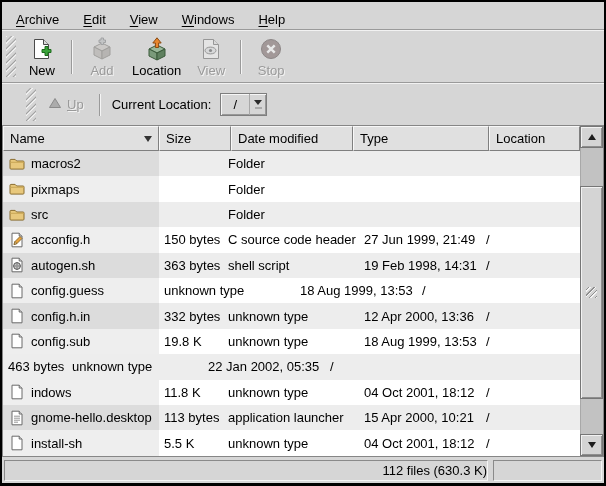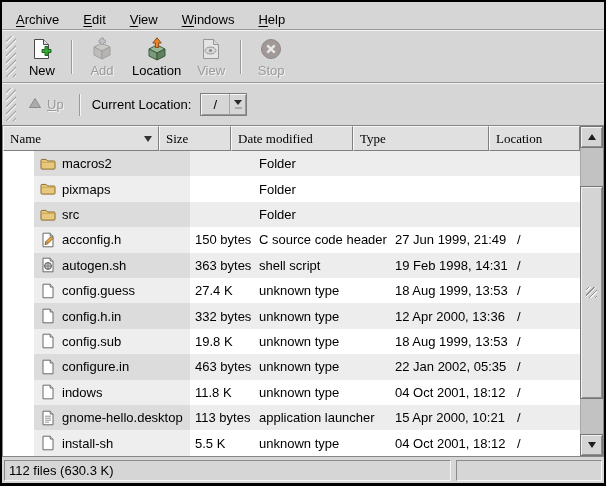--- a/index.html
+++ b/index.html
@@ -23,46 +23,46 @@
   .tbtn { display:flex; flex-direction:column; align-items:center; justify-content:flex-end;
           padding:3px 8px 2px 8px; min-width:44px; }
   .ticon { width:24px; height:24px; }
   .ticon svg { width:24px; height:24px; display:block; }
   .tlabel { margin-top:2px; white-space:nowrap; }
   .tbtn.disabled .ticon { filter:grayscale(0.85) opacity(0.45); }
   .tbtn.disabled .tlabel { color:#9a9a9a; text-shadow:1px 1px 0 #f4f4f4; }
   .vsep { width:2px; height:34px; border-left:1px solid #9a9a9a; border-right:1px solid #f5f5f5; margin:0 7px; }
 
   
-  .locbar { height:42px; display:flex; align-items:center; }
+  .locbar { height:42px; display:flex; align-items:center;margin-left:20px; }
   .locbar .handle { margin:4px 4px; }
   .upbtn { display:flex; align-items:center; gap:5px; padding:2px 8px; color:#9a9a9a; text-shadow:1px 1px 0 #f4f4f4; }
   .upbtn svg { width:14px; height:12px; }
   .locbar .vsep { height:22px; }
   .loclabel { margin:0 9px 0 4px; }
   .combo { display:flex; width:47px; height:23px; background:#d6d6d6; border:1px solid #7e7e7e;
            box-shadow:inset 1px 1px 0 #f6f6f6, inset -1px -1px 0 #989898; }
   .combo-value { flex:1; display:flex; align-items:center; justify-content:center; }
   .combo-arrow { width:17px; display:flex; flex-direction:column; align-items:center; justify-content:center;
                  border-left:1px solid #a8a8a8; gap:2px; }
   .combo-arrow .tri { width:0; height:0; border-left:4px solid transparent; border-right:4px solid transparent; border-top:5px solid #2b2b2b; }
   .combo-arrow .bar { width:7px; height:2px; background:#aaa; }
 
   
   .main { height:341px; border:1px solid #868686; display:flex; background:#fff; }
   .grid { width:577px; display:flex; flex-direction:column; }
   .thead { height:25px; display:flex; flex-shrink:0; }
   .hcell { background:#e0e0e0; border-top:1px solid #f8f8f8; border-left:1px solid #f8f8f8;
            border-right:1px solid #7f7f7f; border-bottom:1px solid #7f7f7f;
-           display:flex; align-items:center; padding:0 6px; overflow:hidden; white-space:nowrap;font-family:Liberation Serif, serif; }
+           display:flex; align-items:center; padding:0 6px; overflow:hidden; white-space:nowrap; }
   .col0{width:156px;} .col1{width:72px;} .col2{width:136px;} .col3{width:122px;} .col4{flex:1;}
   .sort-arrow { margin-left:auto; width:0; height:0; border-left:4px solid transparent;
                 border-right:4px solid transparent; border-top:6px solid #333; }
 
-  .rows { flex:1; background:#0f172a; overflow:hidden;margin-left:31px; }
+  .rows { flex:1; background:#0f172a; overflow:hidden; }
   .row { height:25.4px; display:flex; align-items:stretch; }
   .row.striped { background:#ededed; }
   .row.plain { background:#ffffff;text-align:right; }
   .cell { display:flex; align-items:center; padding-left:5px; white-space:nowrap; overflow:hidden; }
   .c-name { width:156px; gap:6px; padding-left:6px; }
   .row.striped .c-name { background:#dcdcdc; }
   .row.plain .c-name { background:#eeeeee; }
   .c-size { width:64px; } .c-type { width:136px; } .c-date { width:122px; } .c-loc { flex:1; }
   .ricon { width:16px; height:16px; flex-shrink:0; }
   .ricon svg { width:16px; height:16px; display:block; }
@@ -79,21 +79,21 @@
             border:1px solid #767676; box-shadow:inset 1px 1px 0 #f2f2f2, inset -1px -1px 0 #8e8e8e;
             display:flex; align-items:center; justify-content:center; }
   .grip { width:11px; height:11px;
           background:repeating-linear-gradient(315deg,#f4f4f4 0 1px,#8f8f8f 1px 2px,#d4d4d4 2px 4px); }
 
   
   .statusgap { height:2px; }
   .statusbar { height:25px; display:flex; gap:5px; padding:1px 2px 2px 2px; }
   .statbox { border:1px solid; border-color:#8a8a8a #f5f5f5 #f5f5f5 #8a8a8a; background:#d6d6d6;
              display:flex; align-items:center; padding-left:4px; }
-  .statbox.left { width:447px; }
+  .statbox.left { width:484px;justify-content:flex-end; }
   .statbox.right { flex:1; }
 </style>
 </head>
 <body>
 
 <div class="window">
 
   <div class="menubar">
       <div class="menu-item"><u>A</u>rchive</div>
       <div class="menu-item"><u>E</u>dit</div>
@@ -289,21 +289,20 @@
           <div class="row plain">
             <div class="cell c-name">
               <span class="ricon">
                 <svg viewBox="0 0 16 16">
                   <path d="M3 1.2h7.2L13 4v10.8H3z" fill="#fff" stroke="#6a6a6a"></path>
                   <path d="M10.2 1.2V4H13" fill="#e2e2e2" stroke="#6a6a6a"></path>
                 </svg>
               </span>
               <span class="rname">config.guess</span>
             </div>
-            <div class="cell c-size">27.4 K</div>
             <div class="cell c-type">unknown type</div>
             <div class="cell c-date">18 Aug 1999, 13:53</div>
             <div class="cell c-loc">/</div>
           </div>
           <div class="row striped">
             <div class="cell c-name">
               <span class="ricon">
                 <svg viewBox="0 0 16 16">
                   <path d="M3 1.2h7.2L13 4v10.8H3z" fill="#fff" stroke="#6a6a6a"></path>
                   <path d="M10.2 1.2V4H13" fill="#e2e2e2" stroke="#6a6a6a"></path>
@@ -325,29 +324,20 @@
                 </svg>
               </span>
               <span class="rname">config.sub</span>
             </div>
             <div class="cell c-size">19.8 K</div>
             <div class="cell c-type">unknown type</div>
             <div class="cell c-date">18 Aug 1999, 13:53</div>
             <div class="cell c-loc">/</div>
           </div>
           <div class="row striped">
-            <div class="cell c-name">
-              <span class="ricon">
-                <svg viewBox="0 0 16 16">
-                  <path d="M3 1.2h7.2L13 4v10.8H3z" fill="#fff" stroke="#6a6a6a"></path>
-                  <path d="M10.2 1.2V4H13" fill="#e2e2e2" stroke="#6a6a6a"></path>
-                </svg>
-              </span>
-              <span class="rname">configure.in</span>
-            </div>
             <div class="cell c-size">463 bytes</div>
             <div class="cell c-type">unknown type</div>
             <div class="cell c-date">22 Jan 2002, 05:35</div>
             <div class="cell c-loc">/</div>
           </div>
           <div class="row plain">
             <div class="cell c-name">
               <span class="ricon">
                 <svg viewBox="0 0 16 16">
                   <path d="M3 1.2h7.2L13 4v10.8H3z" fill="#fff" stroke="#6a6a6a"></path>

